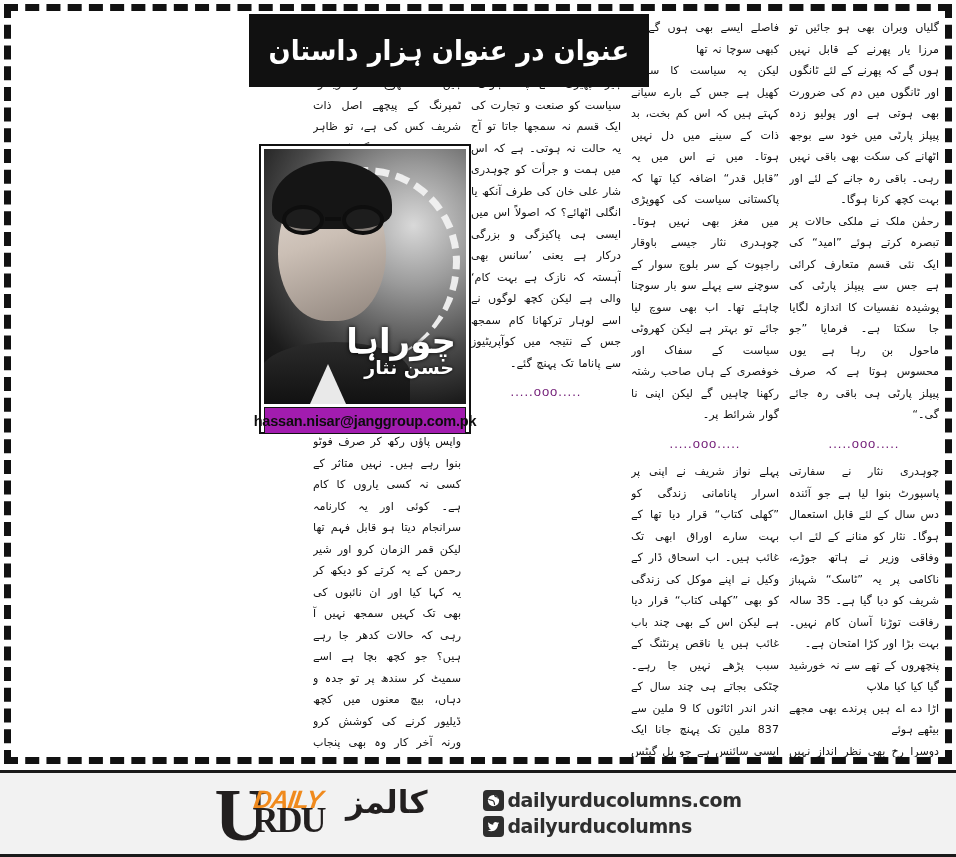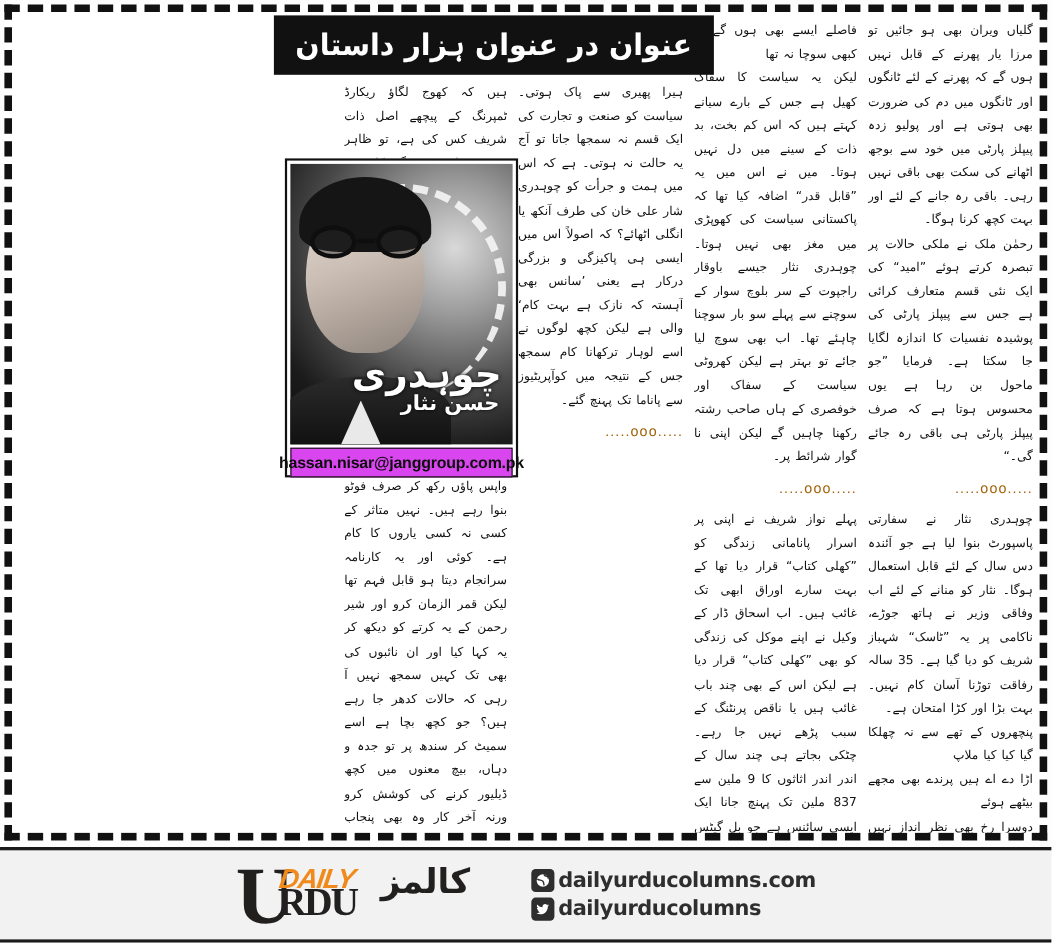--- a/index.html
+++ b/index.html
@@ -35,21 +35,21 @@
     left:0;top:0;right:0;bottom:0;
     background:#ffffff;
     padding:4px 6px 4px 6px;
     box-sizing:border-box;
   }
 
   
   .title-band{
     position:absolute;
     left:238px;top:3px;
-    width:400px;height:54px;
+    width:400px;height:73px;
     background:#111111;
     display:flex;
     align-items:center;
     justify-content:center;
     z-index:6;
   }
   .title-band .title-text{
     color:#ffffff;
     font-size:27px;
     font-weight:bold;
@@ -87,24 +87,24 @@
   #col-2{ right:166px;width:148px; height:748px; }
   #col-3{ right:324px;width:150px; height:748px; }
   #col-4{ right:484px;width:148px; height:748px; }   
 
   
   #col-3, #col-4 { top:62px; height:692px; }
 
   
   .sep{
     display:block;
-    text-align:right;
+    text-align:center;
     font-size:13px;
     letter-spacing:1px;
-    color:#a16207;
+    color:#701a75;
     margin:7px 0 7px 0;
     font-family:"Liberation Sans",sans-serif;
     direction:ltr;
   }
 
   
   .author-block{
     position:absolute;
     left:248px;top:133px;
     width:212px;height:290px;
@@ -199,21 +199,21 @@
     font-weight:bold;
     font-family:"DejaVu Sans","Liberation Sans",sans-serif;
     direction:rtl;
     text-shadow:0 0 3px #000;
     line-height:1;
   }
   .email-bar{
     width:100%;
     height:27px;
     margin-top:3px;
-    background:#d946ef;
+    background:#a21caf;
     border:1px solid #111;
     box-sizing:border-box;
     display:flex;align-items:center;justify-content:center;
     font-size:14.5px;
     font-weight:bold;
     color:#0d0d0d;
     font-family:"Liberation Sans",sans-serif;
     letter-spacing:-0.2px;
     direction:ltr;
   }
@@ -309,21 +309,21 @@
   <div class="article-frame">
     <div class="frame-inner">
 
       <div class="cols">
 
         <div class="col" id="col-1">
           <p>گلیاں ویران بھی ہو جائیں تو مرزا یار پھرنے کے قابل نہیں ہوں گے کہ پھرنے کے لئے ٹانگوں اور ٹانگوں میں دم کی ضرورت بھی ہوتی ہے اور پولیو زدہ پیپلز پارٹی میں خود سے بوجھ اٹھانے کی سکت بھی باقی نہیں رہی۔ باقی رہ جانے کے لئے اور بہت کچھ کرنا ہوگا۔</p>
           <p>رحمٰن ملک نے ملکی حالات پر تبصرہ کرتے ہوئے ”امید“ کی ایک نئی قسم متعارف کرائی ہے جس سے پیپلز پارٹی کی پوشیدہ نفسیات کا اندازہ لگایا جا سکتا ہے۔ فرمایا ”جو ماحول بن رہا ہے یوں محسوس ہوتا ہے کہ صرف پیپلز پارٹی ہی باقی رہ جائے گی۔“</p>
           <span class="sep">.....ooo.....</span>
           <p>چوہدری نثار نے سفارتی پاسپورٹ بنوا لیا ہے جو آئندہ دس سال کے لئے قابل استعمال ہوگا۔ نثار کو منانے کے لئے اب وفاقی وزیر نے ہاتھ جوڑے، ناکامی پر یہ ”ٹاسک“ شہباز شریف کو دیا گیا ہے۔ 35 سالہ رفاقت توڑنا آسان کام نہیں۔ بہت بڑا اور کڑا امتحان ہے۔</p>
-          <p>پنچھروں کے تھے سے نہ چھلکا گیا کیا کیا ملاپ</p>
+          <p>پنچھروں کے تھے سے نہ خورشید گیا کیا کیا ملاپ</p>
           <p>اڑا دے اے ہیں پرندے بھی مجھے بیٹھے ہوئے</p>
           <p>دوسرا رخ بھی نظر انداز نہیں کیا جاسکتا</p>
 
         </div>
 
         <div class="col" id="col-2">
           <p>فاصلے ایسے بھی ہوں گے یہ کبھی سوچا نہ تھا</p>
           <p>لیکن یہ سیاست کا سفاک کھیل ہے جس کے بارے سیانے کہتے ہیں کہ اس کم بخت، بد ذات کے سینے میں دل نہیں ہوتا۔ میں نے اس میں یہ ”قابل قدر“ اضافہ کیا تھا کہ پاکستانی سیاست کی کھوپڑی میں مغز بھی نہیں ہوتا۔ چوہدری نثار جیسے باوقار راجپوت کے سر بلوچ سوار کے سوچنے سے پہلے سو بار سوچنا چاہئے تھا۔ اب بھی سوچ لیا جائے تو بہتر ہے لیکن کھروٹی سیاست کے سفاک اور خوفصری کے ہاں صاحب رشتہ رکھنا چاہیں گے لیکن اپنی نا گوار شرائط پر۔</p>
           <span class="sep">.....ooo.....</span>
           <p>پہلے نواز شریف نے اپنی پر اسرار پانامانی زندگی کو ”کھلی کتاب“ قرار دیا تھا کے بہت سارے اوراق ابھی تک غائب ہیں۔ اب اسحاق ڈار کے وکیل نے اپنے موکل کی زندگی کو بھی ”کھلی کتاب“ قرار دیا ہے لیکن اس کے بھی چند باب غائب ہیں یا ناقص پرنٹنگ کے سبب پڑھے نہیں جا رہے۔ چٹکی بجاتے ہی چند سال کے اندر اندر اثاثوں کا 9 ملین سے 837 ملین تک پہنچ جانا ایک ایسی سائنس ہے جو بل گیٹس کے پلے بھی نہ پڑے تو پاکستانی کس کھاتے ہیں؟ کیا مقدر پایا ہے اس ملک نے کہ وزیر اعظم اقامہ، وزیر خزانہ بھی اقامہ اور وزیر دفاع بھی اقامہ۔۔۔۔۔ بطور سینیٹر اور ملک کی مشیری کا مطلب کیا ہے؟ گھر کا نام ”جھجوری ہاؤس“ رکھنے سے کہیں بہتر تھا زندگی ہر قسم کے</p>
@@ -352,21 +352,21 @@
           <div class="photo-arc"></div>
           <div class="face"></div>
           <div class="hair"></div>
           <div class="glasses">
             <span class="lens l"></span>
             <span class="bridge"></span>
             <span class="lens r"></span>
           </div>
           <div class="shoulders"></div>
           <div class="collar"></div>
-          <div class="col-name">چوہدری</div>
+          <div class="col-name">چوراہا</div>
           <div class="author-name">حسن نثار</div>
         </div>
         <div class="email-bar">hassan.nisar@janggroup.com.pk</div>
       </div>
 
     </div>
   </div>
 
   <div class="footer">
 

